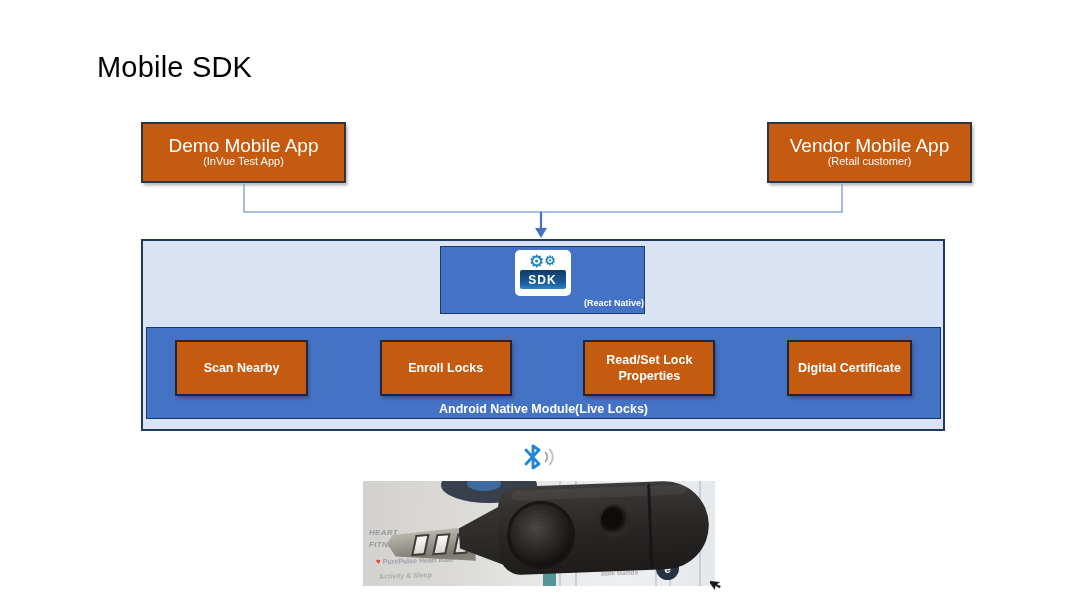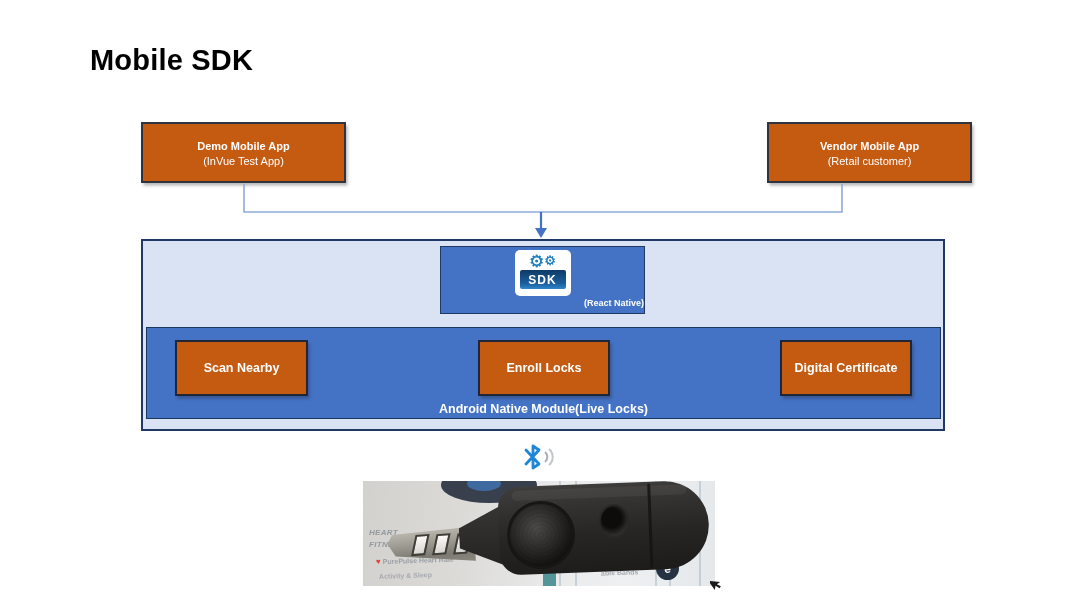--- a/index.html
+++ b/index.html
@@ -1,33 +1,33 @@
 <!DOCTYPE html>
 <html><head>
 <meta charset="utf-8">
 <style>
   html,body{margin:0;padding:0;background:#fff;}
   .slide{
     position:relative;width:1067px;height:600px;background:#ffffff;
     font-family:"Liberation Sans",sans-serif;overflow:hidden;
   }
   .page-title{
-    position:absolute;left:82px;top:36px;font-size:29px;font-weight:700;
-    color:#000;letter-spacing:.2px;margin:8px;
+    position:absolute;left:82px;top:36px;font-size:29px;font-weight:400;
+    color:#000;letter-spacing:.2px;margin:15px;
   }
   
   .app-box{
     position:absolute;top:122px;width:205px;height:61px;box-sizing:border-box;
     background:#C55A11;border:2px solid #2f3440;
     display:flex;flex-direction:column;align-items:center;justify-content:center;
     color:#fff;text-align:center;box-shadow:1.5px 2.5px 3px rgba(90,90,90,.45);
   }
   .app-box.left{left:141px;}
   .app-box.right{left:767px;}
-  .app-line1{font-size:11px;font-weight:bold;line-height:16px;}
+  .app-line1{font-size:19px;font-weight:normal;line-height:16px;}
   .app-line2{font-size:11px;font-weight:normal;line-height:14px;}
   
   .connectors{position:absolute;left:0;top:0;width:1067px;height:600px;pointer-events:none;}
   
   .outer-container{
     position:absolute;left:141px;top:239px;width:804px;height:192px;box-sizing:border-box;
     background:#DAE3F3;border:2px solid #1F3864;
   }
   .sdk-box{
     position:absolute;left:297px;top:5px;width:205px;height:68px;box-sizing:border-box;
@@ -169,20 +169,23 @@
     </div>
 
     <div class="native-bar">
       <div class="module-box">
         <span>Scan Nearby</span>
       </div>
       <div class="module-box">
         <span>Enroll Locks</span>
       </div>
       <div class="module-box">
+        <span>Read/Set Lock Properties</span>
+      </div>
+      <div class="module-box">
         <span>Digital Certificate</span>
       </div>
       <div class="bar-caption">Android Native Module(Live Locks)</div>
     </div>
 
   </div>
 
   <div class="bt-wrap">
     <svg width="42" height="31" viewBox="0 0 42 31">
       <path d="M5 8 L18 22 L12 26 L12 4 L18 8 L5 22" fill="none" stroke="#1E86D4" stroke-width="2.8" stroke-linecap="round" stroke-linejoin="round"></path>

